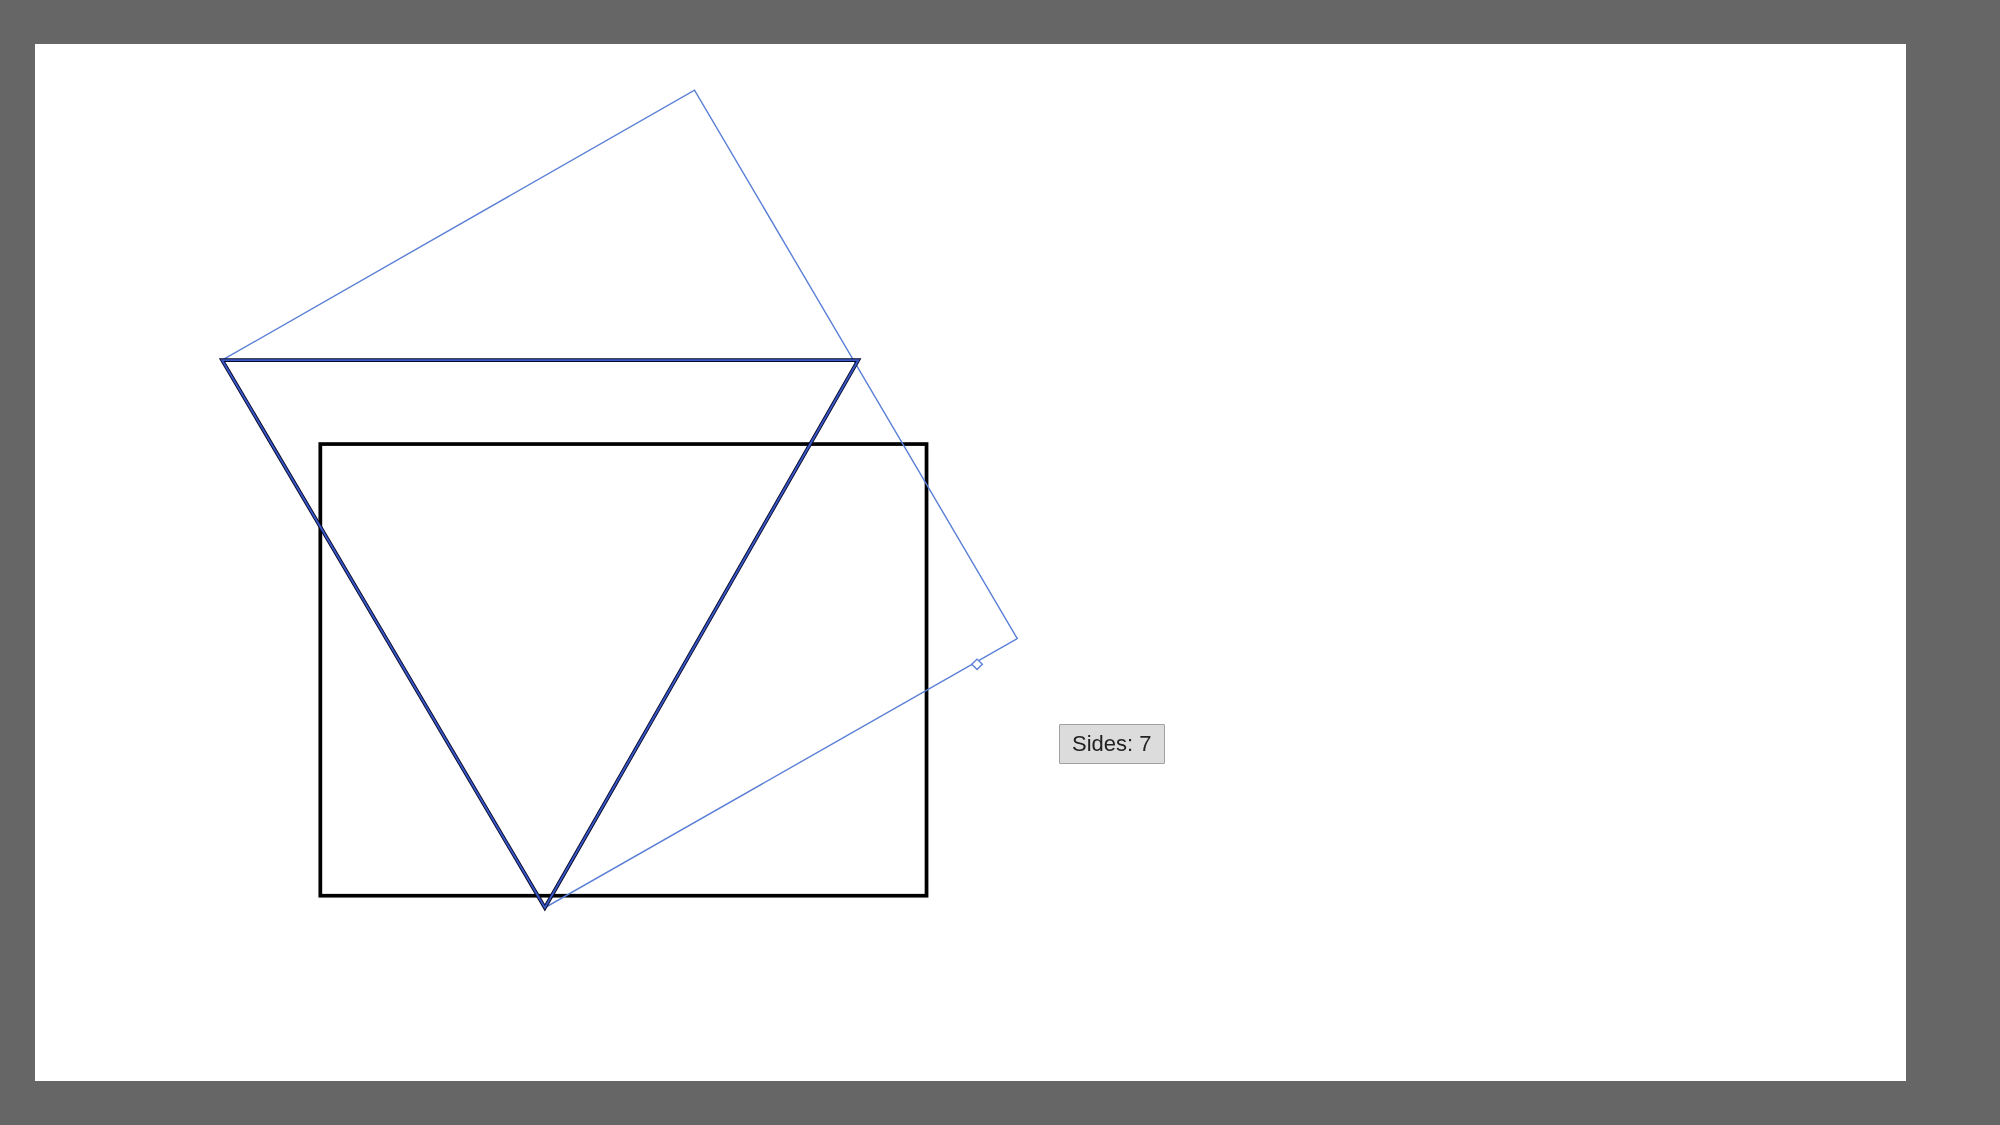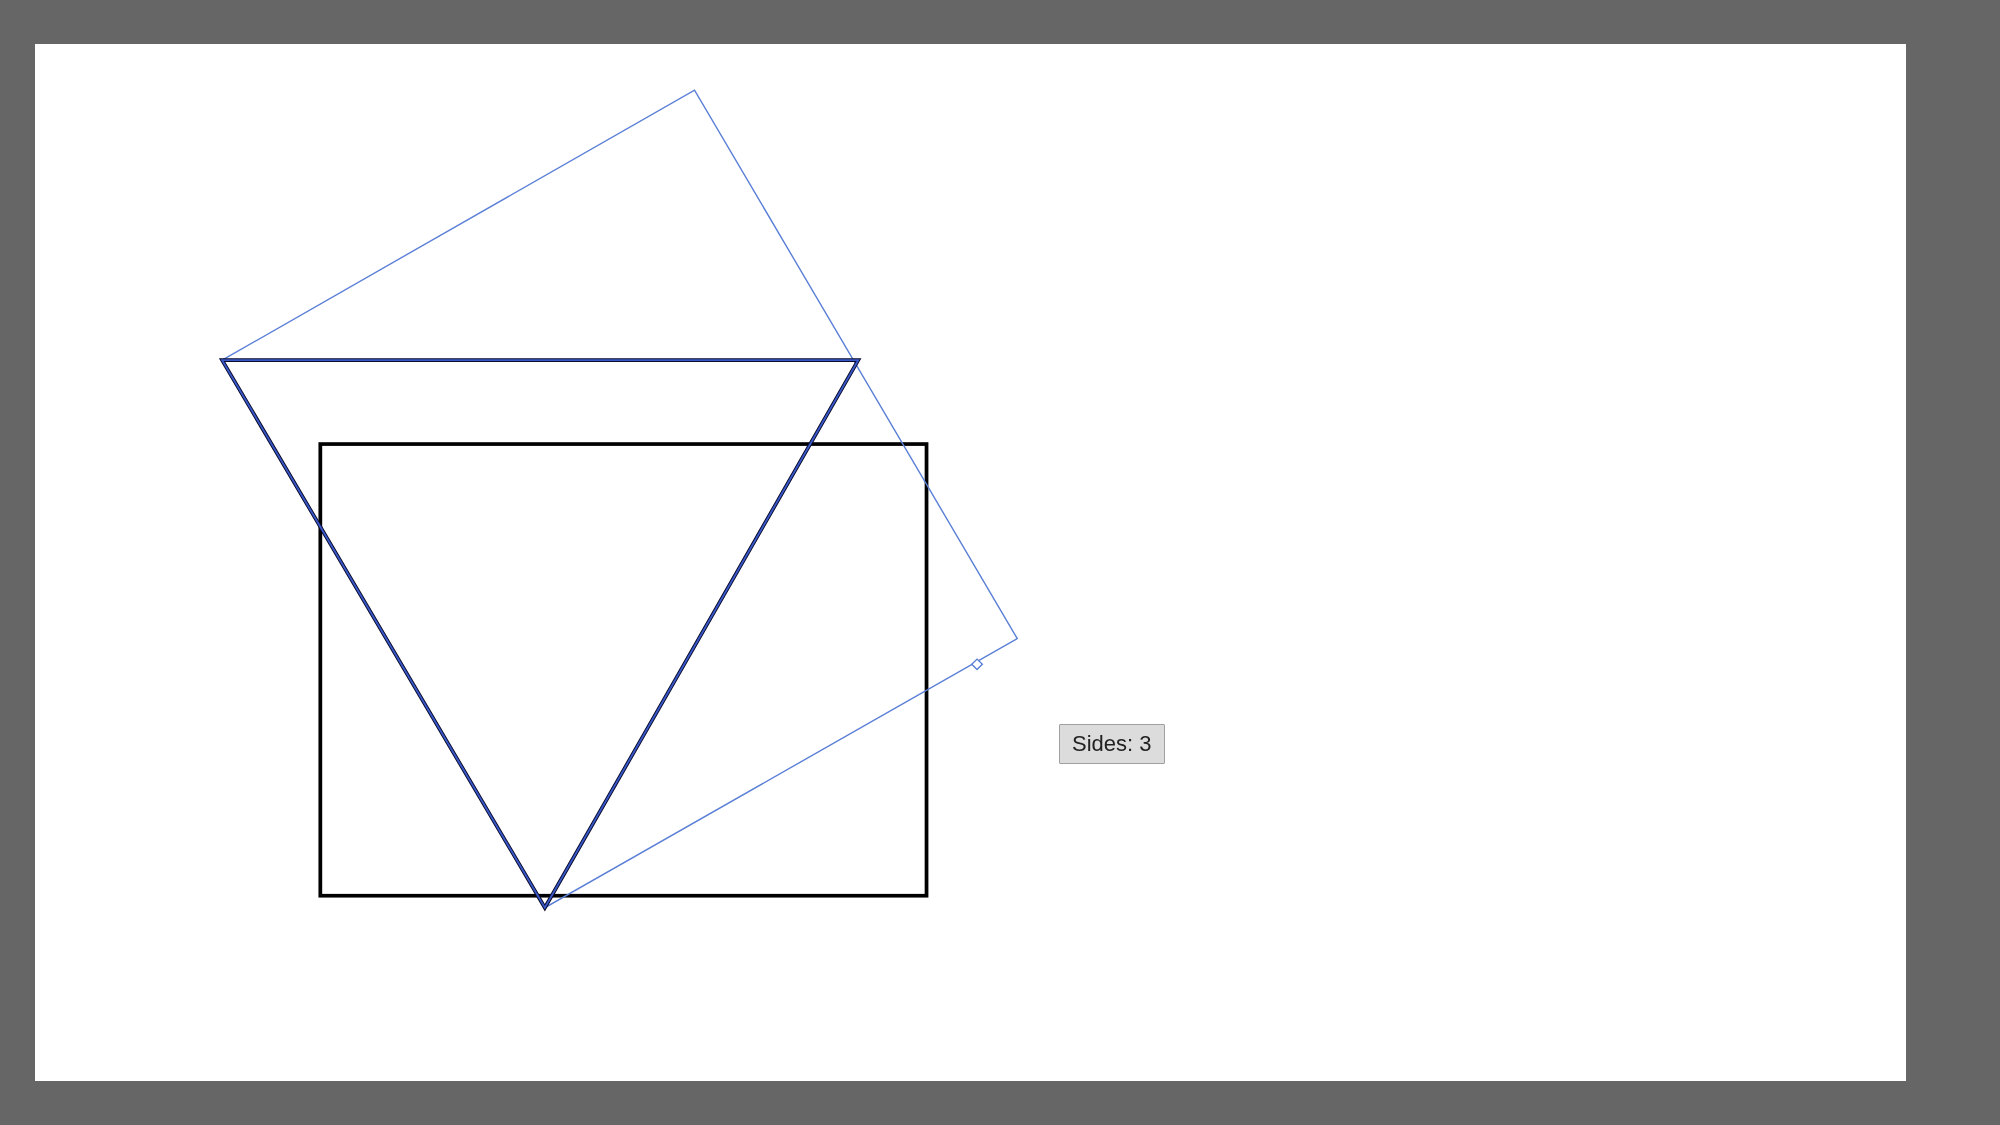--- a/index.html
+++ b/index.html
@@ -57,15 +57,15 @@
     <polyline points="200,343 705,50 1050,645 545,937 200,343" fill="none" stroke="#5a7fd6" stroke-width="1.5"></polyline>
 
     <polygon points="200,343 880,343 545,937" fill="none" stroke="#0a0a2a" stroke-width="4"></polygon>
 
     <polygon points="200,343 880,343 545,937" fill="none" stroke="#3858c8" stroke-width="2"></polygon>
 
     <rect x="1003" y="669" width="8" height="8" fill="#ffffff" stroke="#5a7fd6" stroke-width="1.5" transform="rotate(45 1007 673)"></rect>
   </svg>
 
   <div class="tooltip">
-    <span>Sides: 3</span>
+    <span>Sides: 7</span>
   </div>
 </div>
 
 </body></html>

